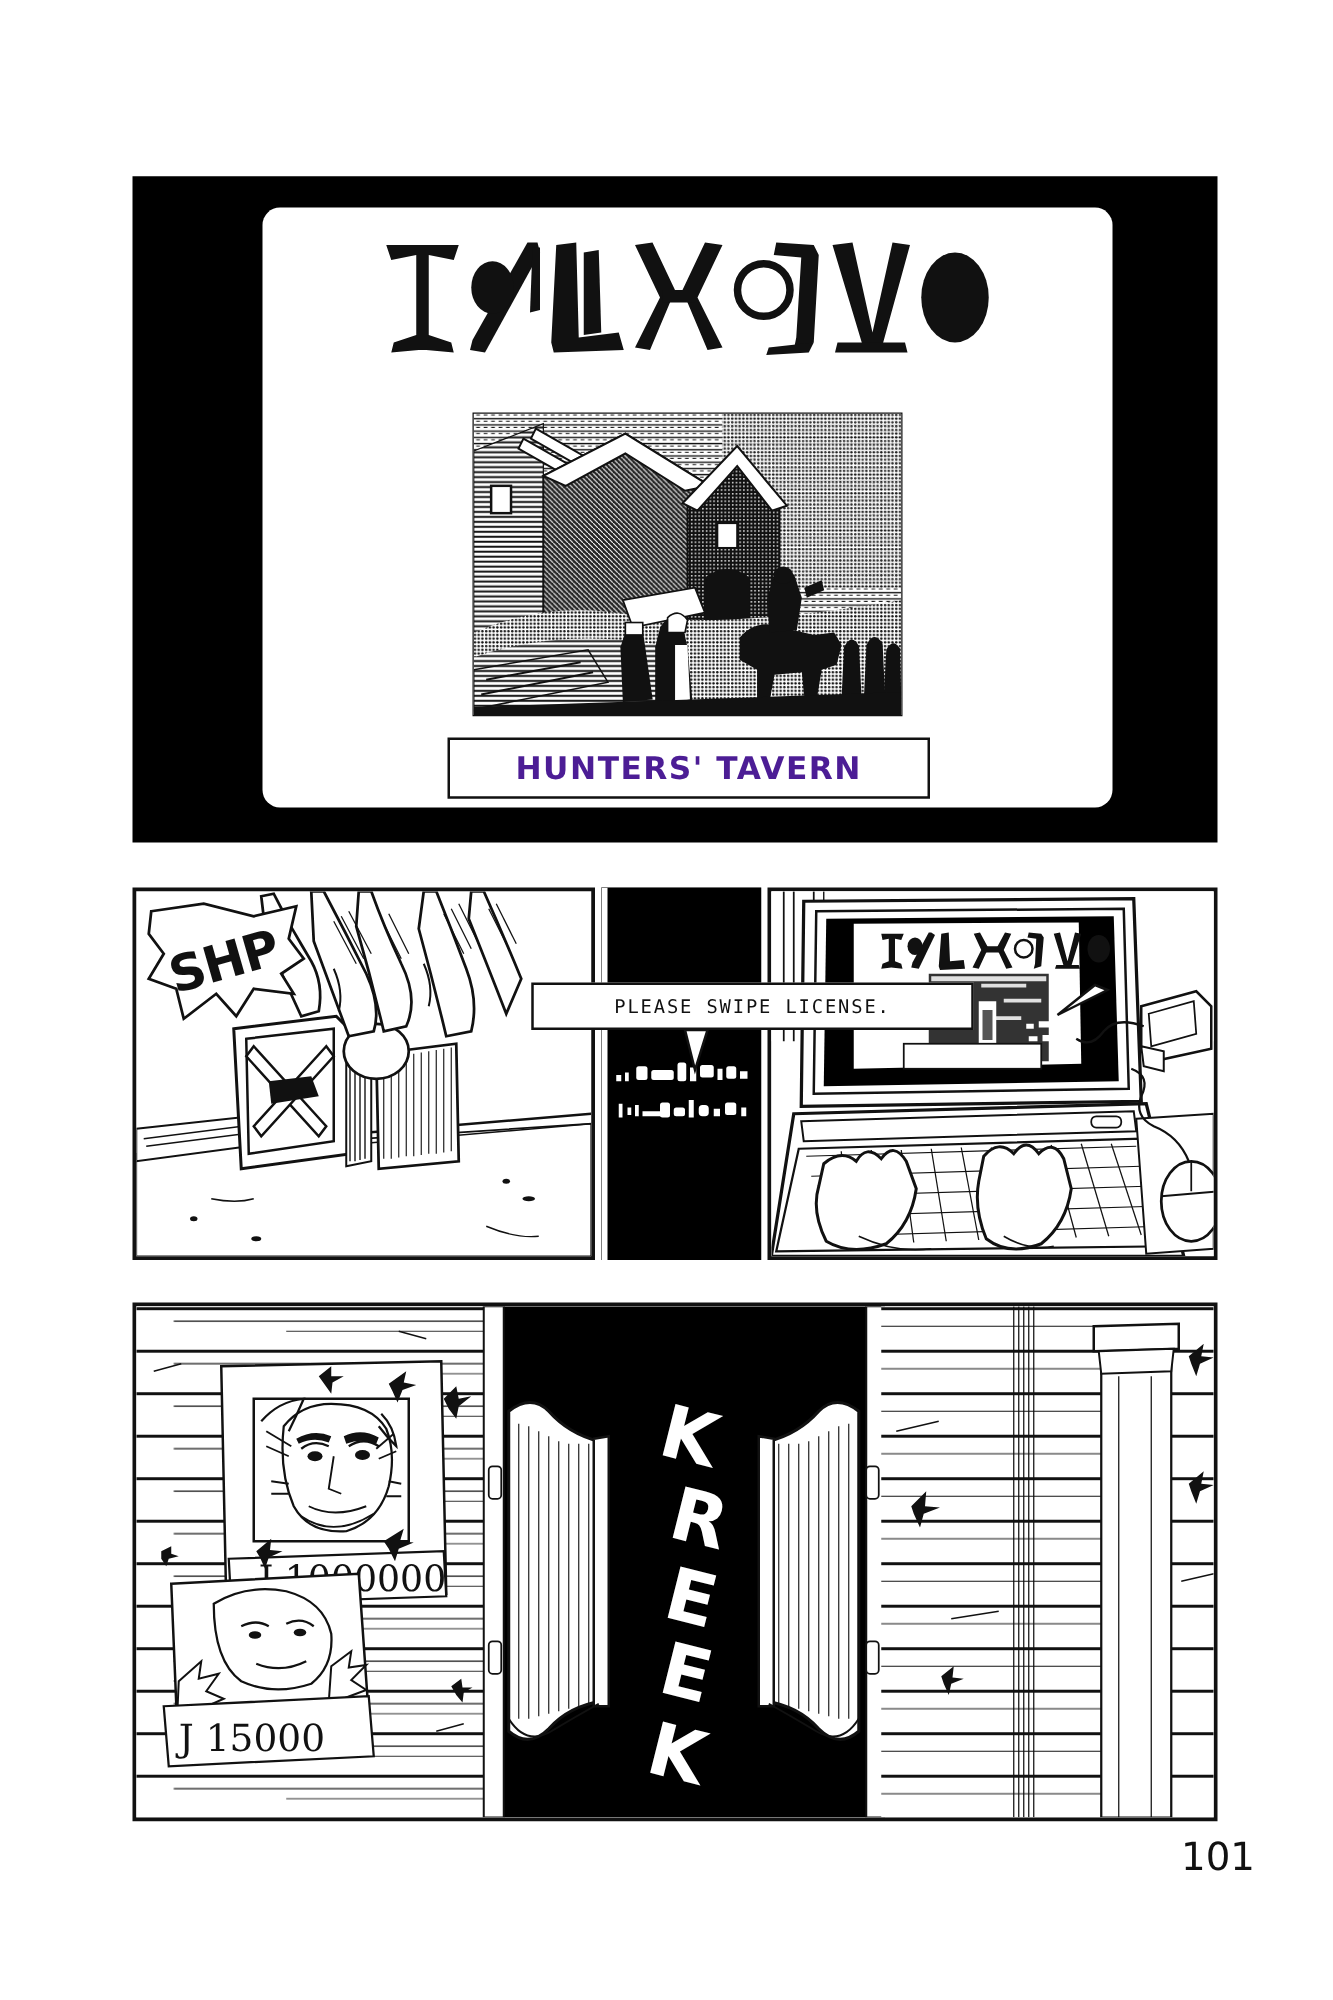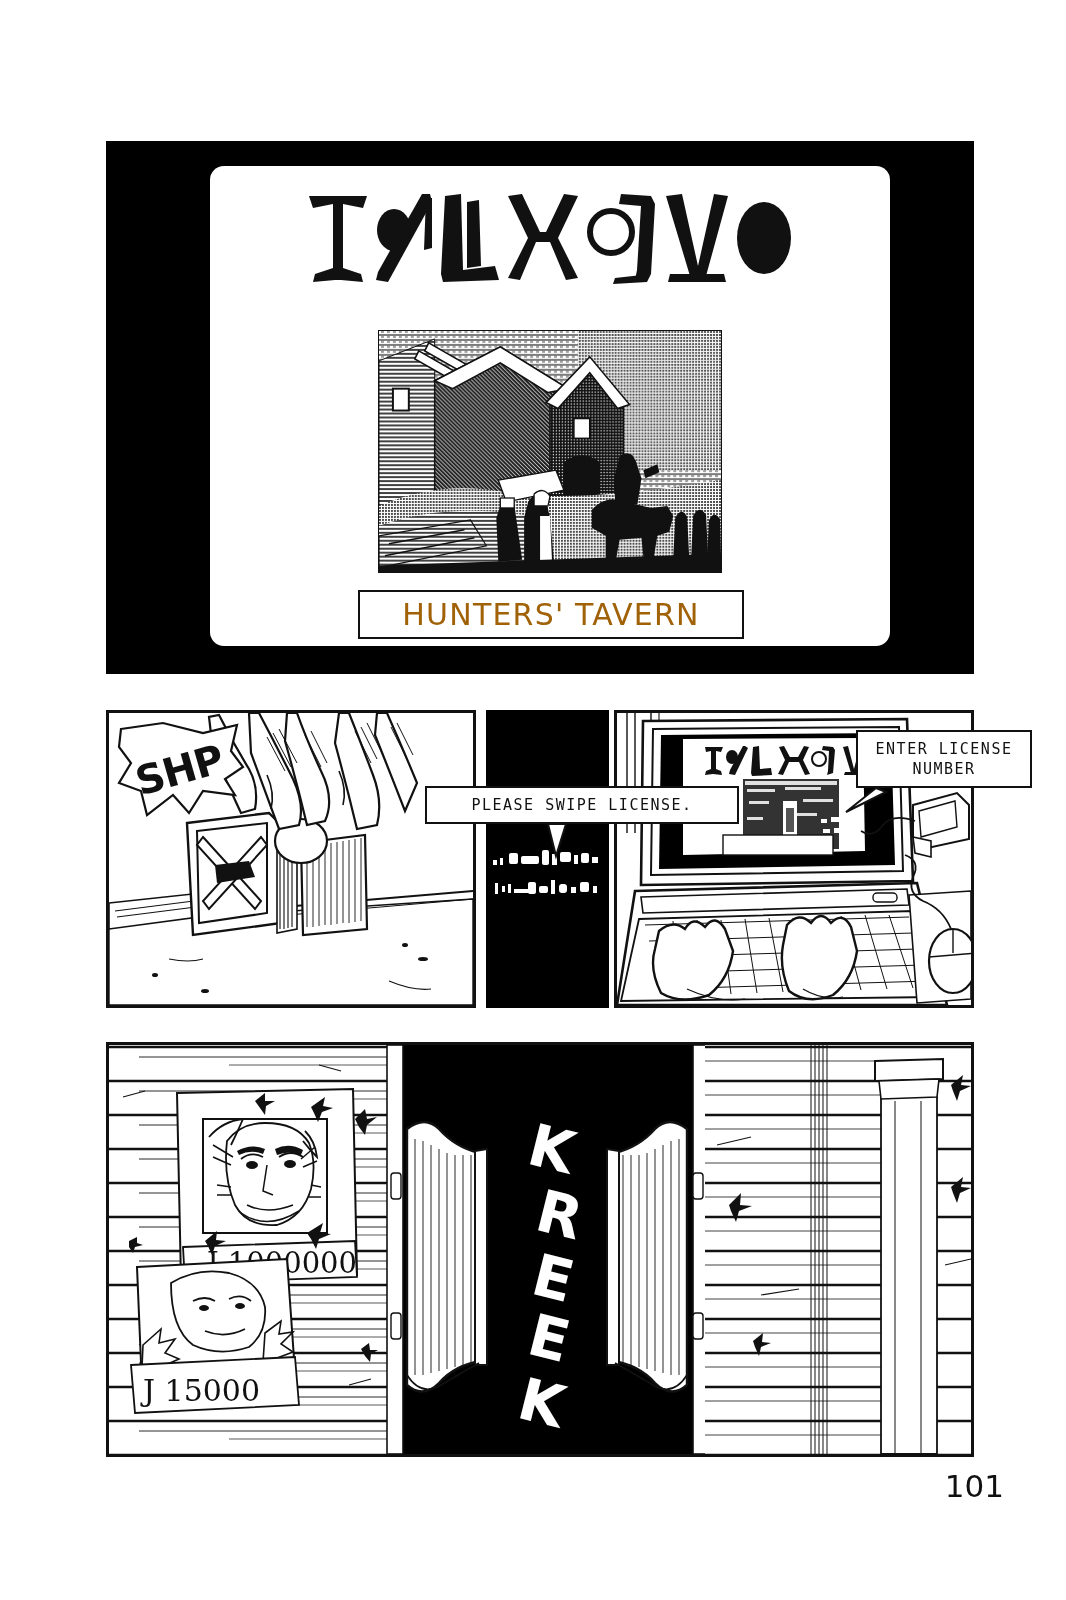--- a/index.html
+++ b/index.html
@@ -77,25 +77,25 @@
     width: 386px;
     height: 49px;
     border: 2px solid #111;
     box-sizing: border-box;
     background: #fff;
     display: flex;
     align-items: center;
     justify-content: center;
   }
   .caption-text {
-    font-size: 30px;
+    font-size: 25px;
     letter-spacing: 1.2px;
-    color: #a16207;
+    color: #4c1d95;
     font-family: "DejaVu Sans", sans-serif;
-    font-weight: 400;
+    font-weight: 700;
   }
 
   
   .row2 { position: absolute; left:106px; top:710px; width:868px; height:298px; }
 
   .p2a {
     position:absolute; left:0; top:0; width:370px; height:298px;
     border: 3px solid #111; box-sizing: border-box; background:#fff; overflow:hidden;
   }
   .p2b {
@@ -129,21 +129,21 @@
     z-index: 30;
   }
   .lcd {
     font-family:"DejaVu Sans Mono", monospace;
     font-size:15px;
     letter-spacing:1.5px;
     color:#111;
     text-align:center;
     line-height:1.35;
   }
-  .bubble-swipe { left:425px; top:786px; width:314px; height:38px; }
+  .bubble-swipe { left:425px; top:786px; width:354px; height:38px; }
   .bubble-enter { left:856px; top:730px; width:176px; height:58px; }
 
   
   .row3 {
     position:absolute; left:106px; top:1042px; width:868px; height:415px;
     border:3px solid #111; box-sizing:border-box; background:#fff; overflow:hidden;
   }
 
   .page-num {
     position:absolute; right:62px; top:1468px;
@@ -494,26 +494,20 @@
 
   <svg style="position:absolute;left:0;top:0;width:1066px;height:1600px;pointer-events:none;z-index:28">
     <path d="M548 824 L556 856 L566 824 Z" fill="#fff" stroke="#111" stroke-width="2"></path>
     <path d="M876 788 L846 812 L886 792 Z" fill="#fff" stroke="#111" stroke-width="2"></path>
   </svg>
 
   <div class="bubble bubble-swipe">
     <span class="lcd">PLEASE SWIPE LICENSE.</span>
   </div>
 
-  <div class="bubble bubble-enter">
-    <span class="lcd">
-      <span>ENTER LICENSE</span><br>
-      <span>NUMBER</span>
-    </span>
-  </div>
 
   <div class="row3">
     <svg width="862" height="409" viewBox="0 0 862 409">
       <defs>
         <pattern id="plank" width="862" height="34" patternUnits="userSpaceOnUse">
           <rect width="862" height="34" fill="#fff"></rect>
           <path d="M0 2 H862" stroke="#111" stroke-width="2.4"></path>
           <path d="M30 12 H430" stroke="#111" stroke-width="0.9"></path>
           <path d="M120 20 H500" stroke="#111" stroke-width="0.7"></path>
           <path d="M470 16 H820" stroke="#111" stroke-width="0.8"></path>

